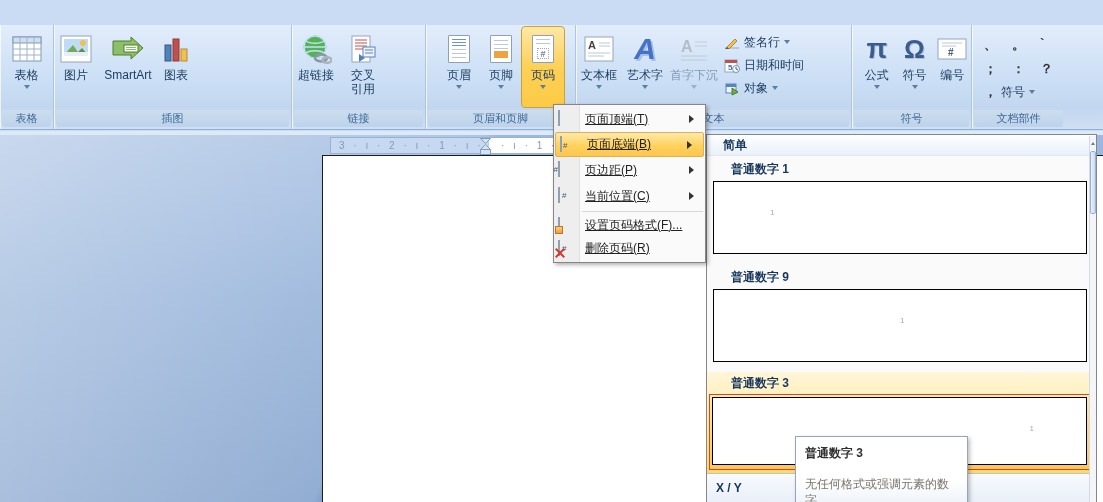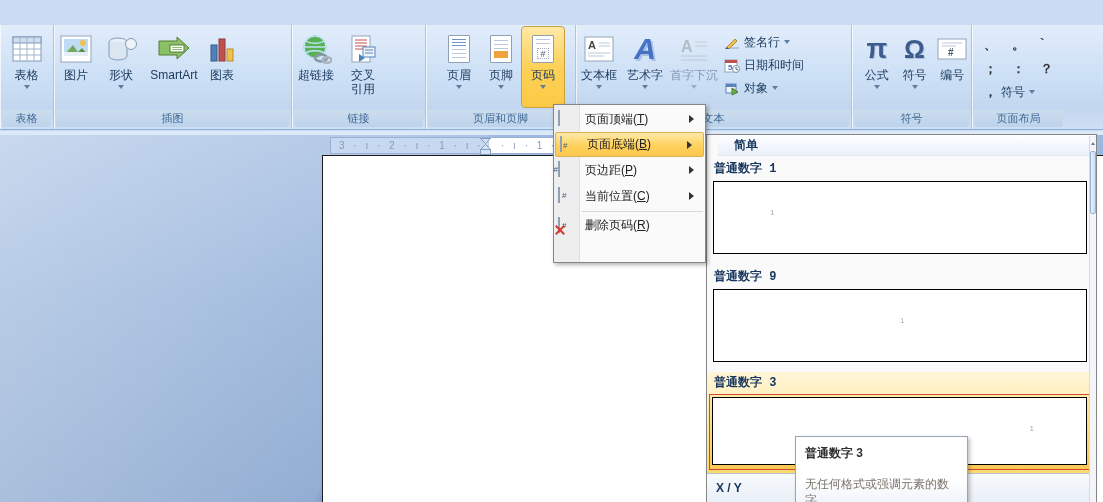--- a/index.html
+++ b/index.html
@@ -58,41 +58,41 @@
   .ruler .white{position:absolute;left:157px;right:0;top:0;bottom:0;background:#fff;border-left:1px solid #c0cfe2;}
   .rmark{position:absolute;top:2px;font-size:10px;color:#8699bb;letter-spacing:3px;white-space:nowrap;}
   .rml{left:8px;} .rmr{left:170px;}
   .indent{position:absolute;left:149px;top:0px;}
   
   .menu{position:absolute;left:553px;top:104px;width:153px;height:159px;background:#fafafa;
         border:1px solid #868686;box-shadow:2px 2px 4px rgba(0,0,0,.3);z-index:30;padding-top:1px;}
   .menu::before{content:"";position:absolute;left:0;top:0;bottom:0;width:25px;background:#eeeeee;border-right:1px solid #e0e0e0;}
   .mi{position:relative;display:flex;align-items:center;height:26px;padding-left:4px;color:#222;}
   .mi .mico{width:16px;height:16px;margin-right:11px;flex:0 0 16px;position:relative;z-index:1;}
-  .mi .mtxt{white-space:nowrap;}
+  .mi .mtxt{white-space:nowrap;text-decoration:underline;}
   .mi .key{text-decoration:underline;}
   .mi .sub{position:absolute;right:7px;width:0;height:0;border:4px solid transparent;border-left:5px solid #333;}
   .mi.hl{height:25px;margin:0 1px;border:1px solid #d9b35c;border-radius:2px;
          background:linear-gradient(#ffe9a8,#ffd25e 55%,#fdc64e);}
   .mi.small{height:23px;}
   .msep{margin:2px 2px 2px 28px;border-top:1px solid #d8d8d8;}
   .mpage{width:12px;height:15px;background:#fff;border:1px solid #8fa0b4;margin:0 auto;position:relative;}
   .mpage i{position:absolute;font-style:normal;font-size:8px;color:#445a72;line-height:8px;}
   .mpage .lt{left:2px;right:2px;top:2px;height:4px;background:repeating-linear-gradient(#7a9ac2 0 1px,transparent 1px 2px);}
   .mpage .hb{left:2px;bottom:1px;} .mpage .hm{left:3px;top:4px;} .mpage .hs{right:1px;top:4px;}
   .mpage .fmt{position:absolute;right:-4px;bottom:-2px;width:8px;height:8px;background:linear-gradient(#ffd37a,#ef9b3c);border:1px solid #b9782a;}
   .mpage .dx{position:absolute;right:-6px;bottom:-3px;width:10px;height:10px;}
   .dx::before,.dx::after{content:"";position:absolute;left:4px;top:-1px;width:2px;height:12px;background:#d23b2e;}
   .dx::before{transform:rotate(45deg);} .dx::after{transform:rotate(-45deg);}
   
   .gallery{position:absolute;left:706px;top:134px;width:391px;height:368px;background:#fafafa;
            border:1px solid #868686;border-bottom:none;z-index:20;}
   .ghead{height:21px;line-height:21px;font-weight:bold;font-size:12px;color:#17365d;padding-left:16px;
-         background:linear-gradient(#fdfeff,#eaf1fa);border-bottom:1px solid #e3e8ee;margin-left:11px;}
-  .glab{height:25px;line-height:26px;font-weight:bold;font-size:12px;color:#17365d;padding-left:7px;font-family:Liberation Mono, monospace;}
+         background:linear-gradient(#fdfeff,#eaf1fa);border-bottom:1px solid #e3e8ee;}
+  .glab{height:25px;line-height:26px;font-weight:bold;font-size:12px;color:#17365d;padding-left:24px;}
   .gprev{margin:0 9px 10px 6px;height:73px;background:#fff;border:1px solid #000;position:relative;}
   .pnum{position:absolute;top:26px;font-size:8px;color:#a8a8a8;}
   .p-left{left:56px;} .p-center{left:50%;} .p-right{right:52px;}
   .gitem.sel{margin-top:3px;background:linear-gradient(#fff6d8,#ffe79b 60%,#fbd96d);padding-bottom:3px;}
   .gitem.sel .glab{height:22px;line-height:22px;}
   .gitem.sel .pwrap{margin:0 2px;border:1px solid #cf4536;background:linear-gradient(#ffeaa9,#fbc954);padding:2px 6px 4px 2px;}
   .gitem.sel .gprev{margin:0;height:68px;}
   .gxy{border-top:1px solid #b9c4d2;height:30px;font-weight:bold;color:#17365d;font-size:12px;
        padding:7px 0 0 9px;background:linear-gradient(#f8fbfe,#e9eff8);}
   .gsb{position:absolute;right:0;top:1px;width:7px;height:366px;background:#f3f5f8;border-left:1px solid #d5dbe2;}
@@ -139,31 +139,20 @@
             <svg width="32" height="28">
                 <rect x="1" y="1" width="30" height="26" fill="#fff" stroke="#93a5bb"></rect>
               <rect x="4" y="4" width="24" height="13" fill="#bfdcf5"></rect>
               <polygon points="4,20 13,10 20,20" fill="#74a95c"></polygon>
                 <polygon points="15,20 22,13 28,20" fill="#5d8f49"></polygon>
               <circle cx="23" cy="8" r="3" fill="#f2c04e"></circle>
                 <rect x="4" y="17" width="24" height="4" fill="#e8eef5"></rect>
               </svg>
           </span>
           <span class="lbl">图片</span>
-        </div>
-        <div class="rbtn" style="width:46px">
-          <span class="ico">
-            <svg width="32" height="30">
-                <ellipse cx="13" cy="8" rx="9" ry="4" fill="#e7eef7" stroke="#7f9db9"></ellipse>
-              <path d="M4 8v14a9 4 0 0 0 18 0V8" fill="#dce6f1" stroke="#7f9db9"></path>
-              <circle cx="26" cy="10" r="5.5" fill="#eef3fa" stroke="#7f9db9"></circle>
-              </svg>
-          </span>
-          <span class="lbl">形状</span>
-          <span class="darr"></span>
         </div>
         <div class="rbtn" style="width:60px">
           <span class="ico">
             <svg width="34" height="28">
                 <polygon points="2,6 20,6 20,2 32,13 20,24 20,20 2,20" fill="#8cc066" stroke="#4e7d33"></polygon>
               <rect x="13" y="10" width="14" height="7" fill="#fff" stroke="#4e7d33"></rect>
               <path d="M15 12.5h10M15 14.5h10" stroke="#8cc066"></path>
               </svg>
           </span>
           <span class="lbl">SmartArt</span>
@@ -358,21 +347,21 @@
             <span>：</span>
             <span>？</span>
           </div>
           <div class="symrow">
             <span>，</span>
             <span class="slbl">符号</span>
             <span class="darr"></span>
           </div>
         </div>
       </div>
-      <div class="glabel">页面布局</div>
+      <div class="glabel">文档部件</div>
     </div>
   </div>
 
   <div class="doc">
     <div class="sheen"></div>
     <div class="topstrip"></div>
     <div class="page"></div>
     <div class="ruler">
       <span class="white"></span>
       <span class="rmark rml">3 · ı · 2 · ı · 1 · ı ·</span>
@@ -403,20 +392,24 @@
       <span class="mtxt"><span>页边距(</span><span class="key">P</span><span>)</span></span>
       <span class="sub"></span>
     </div>
     <div class="mi">
       <span class="mico"><span class="mpage"><i class="hm">#</i></span></span>
       <span class="mtxt"><span>当前位置(</span><span class="key">C</span><span>)</span></span>
       <span class="sub"></span>
     </div>
     <div class="msep"></div>
     <div class="mi small">
+      <span class="mico"><span class="mpage"><i class="lt" style="position:absolute"></i><span class="fmt"></span></span></span>
+      <span class="mtxt"><span>设置页码格式(</span><span class="key">F</span><span>)...</span></span>
+    </div>
+    <div class="mi small">
       <span class="mico"><span class="mpage"><i class="hm">#</i><span class="dx"></span></span></span>
       <span class="mtxt"><span>删除页码(</span><span class="key">R</span><span>)</span></span>
     </div>
   </div>
 
   <div class="gallery">
     <div class="ghead">简单</div>
 
     <div class="gitem">
       <div class="glab">普通数字 1</div>

